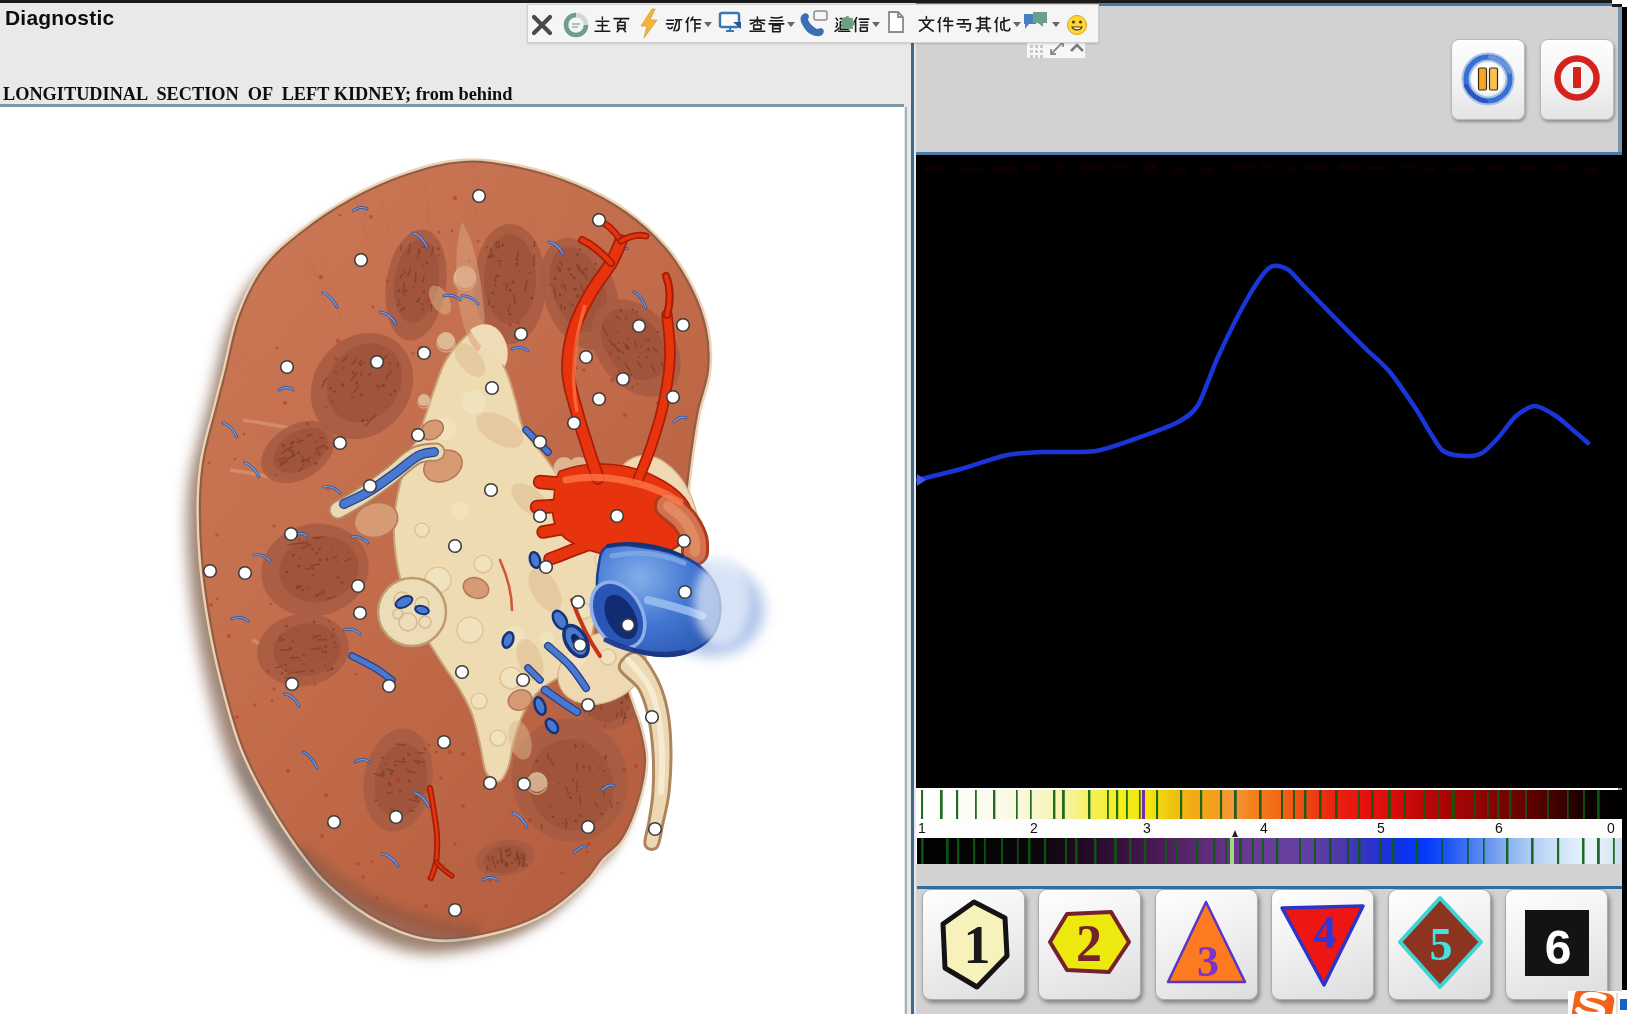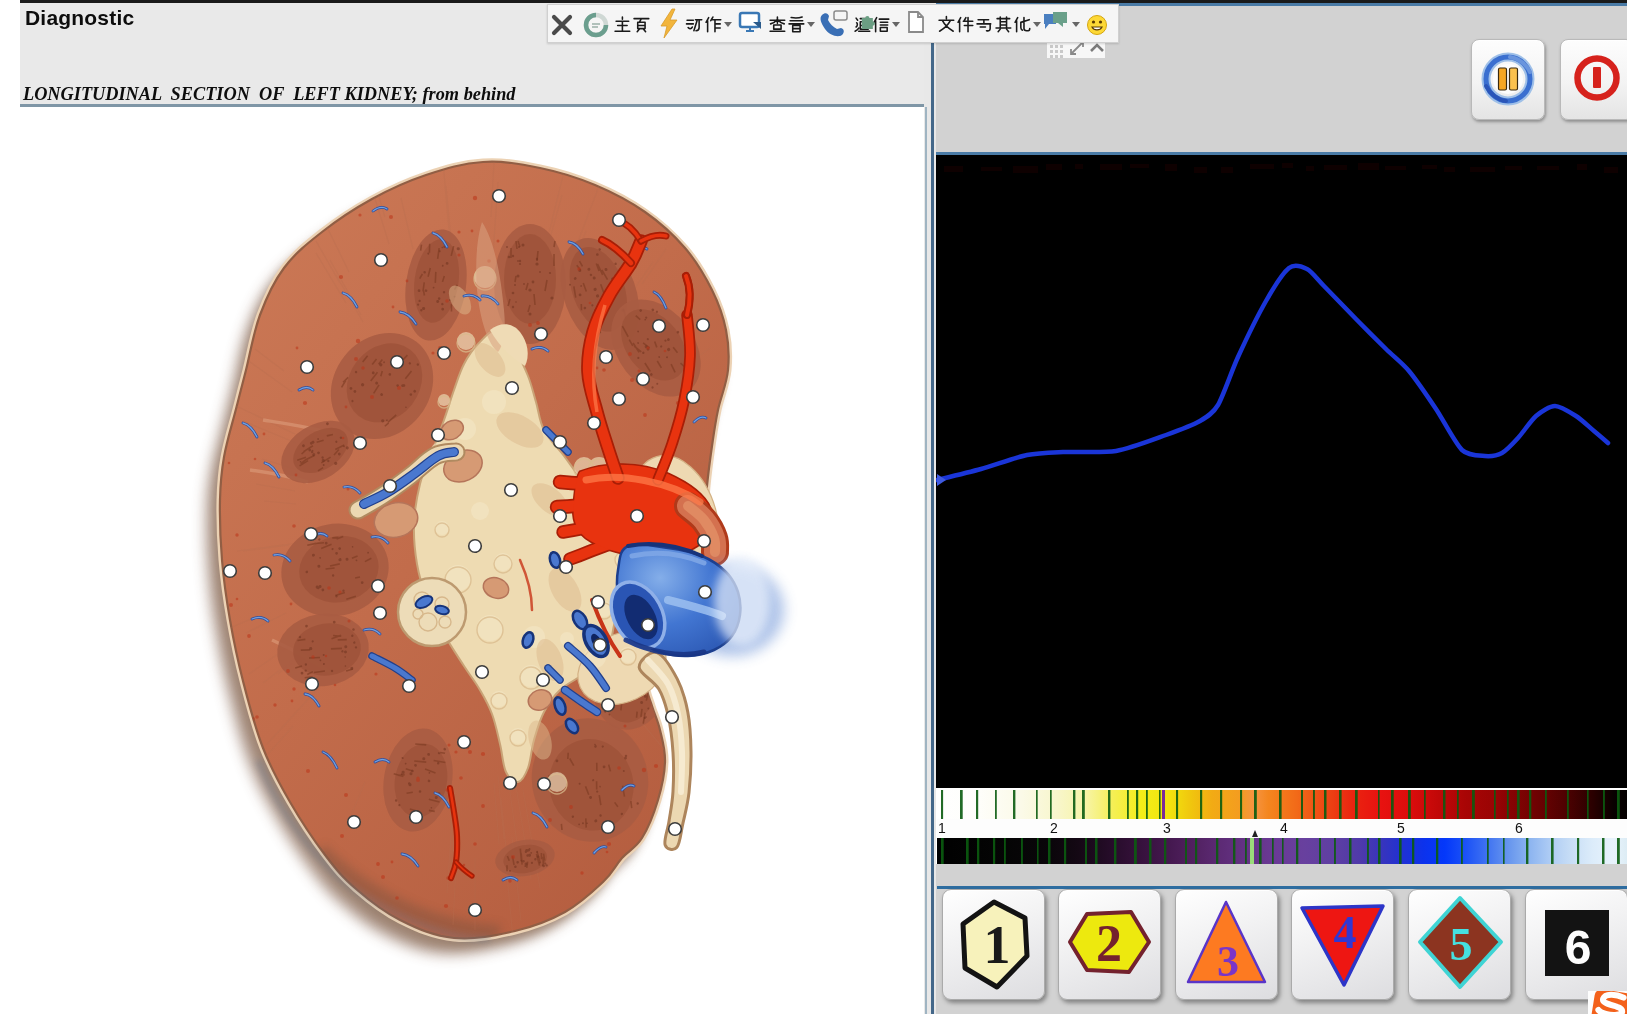--- a/index.html
+++ b/index.html
@@ -1,24 +1,24 @@
 <!DOCTYPE html>
 <html><head>
 <meta charset="utf-8">
 <style>
 html,body{margin:0;padding:0;}
 body{width:1627px;height:1014px;overflow:hidden;position:relative;background:#fff;
   font-family:"Liberation Sans",sans-serif;}
-.abs{position:absolute;margin-left:20px;}
+.abs{position:absolute;}
 
 #topline{left:0;top:0;width:1622px;height:3px;background:#1a1a1a;}
 
 #leftheader{left:0;top:3px;width:904px;height:104px;background:#e9e9e9;}
 #diag{left:5px;top:6px;font-size:21px;font-weight:bold;color:#0d0d0d;letter-spacing:0.2px;}
-#kidtitle{left:3px;top:84px;font-family:"Liberation Serif",serif;font-size:18.3px;font-weight:bold;color:#0d0d0d;white-space:pre;font-style:italic;}
+#kidtitle{left:3px;top:84px;font-family:"Liberation Serif",serif;font-size:18.3px;font-weight:bold;color:#0d0d0d;white-space:pre;}
 #leftborder{left:0;top:104px;width:911px;height:3px;background:#7f96a6;}
 
 #leftcanvas{left:2px;top:107px;width:902px;height:907px;background:#fff;}
 
 #divider{left:904px;top:3px;width:12px;height:1011px;background:#e8e8e8;}
 #divline1{left:905px;top:107px;width:2px;height:907px;background:#9fb4c2;}
 #divline2{left:911px;top:40px;width:3px;height:974px;background:#44688a;}
 
 #rptop{left:916px;top:3px;width:706px;height:152px;background:#d2d2d2;}
 #rpborder{left:916px;top:152px;width:706px;height:3px;background:#4a7ba6;}

